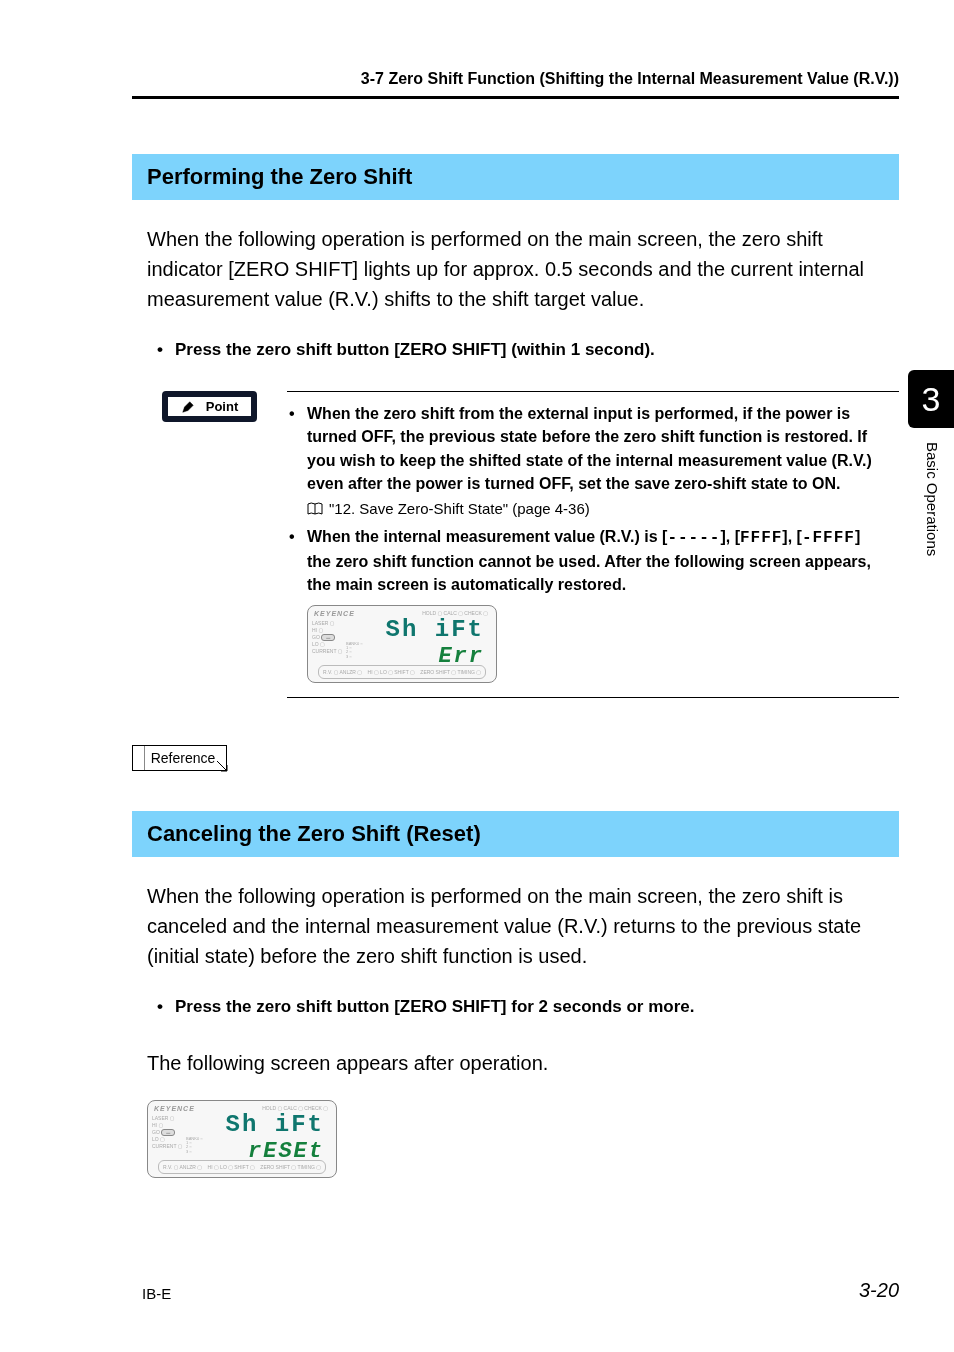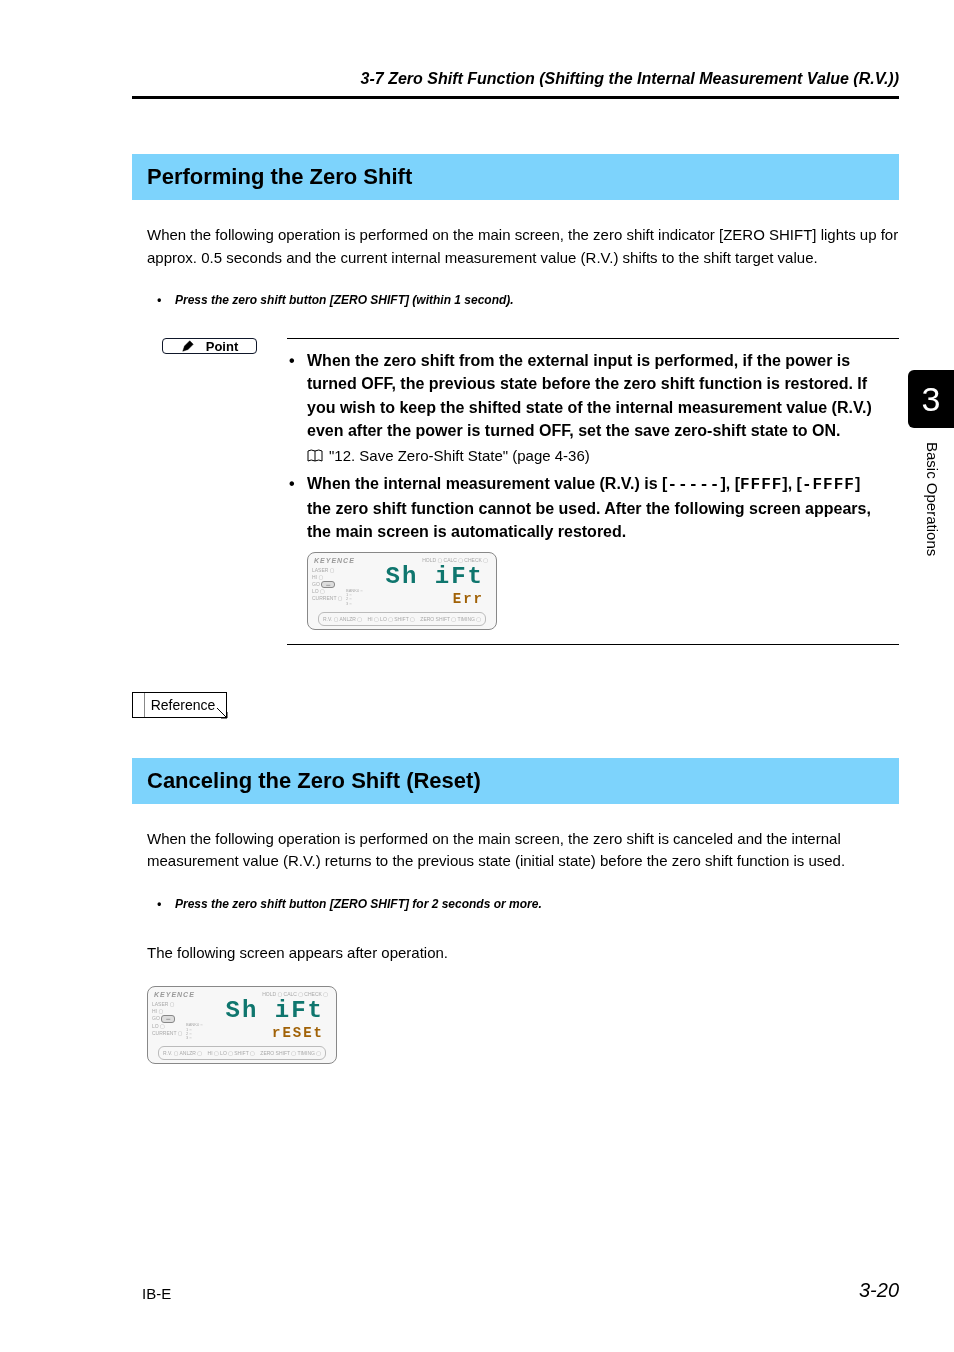--- a/index.html
+++ b/index.html
@@ -10,67 +10,65 @@
     body {
       font-family: Arial, Helvetica, sans-serif;
       background: #fff;
       width: 954px;
       height: 1352px;
       position: relative;
       padding: 70px 55px 50px 132px;
     }
     .header-section {
       text-align: right;
-      font-style: italic;
       font-weight: bold;
       font-size: 16px;
       padding-bottom: 8px;
       border-bottom: 3px solid #000;
       margin-bottom: 55px;
     }
     .section-heading {
       background: #7dd3fc;
       padding: 10px 15px;
       font-size: 22px;
       font-weight: bold;
       margin-bottom: 24px;
     }
     .body-para {
-      font-size: 15px;
+      font-size: 20px;
       line-height: 1.5;
       margin-left: 15px;
       margin-bottom: 22px;
     }
     .bullet-list {
       margin-left: 15px;
       margin-bottom: 28px;
     }
     .bullet-item {
-      font-size: 12px;
+      font-size: 17px;
       font-weight: bold;
       line-height: 1.6;
       padding-left: 28px;
       position: relative;
-      font-style: italic;
     }
     .bullet-item::before {
       content: "•";
       position: absolute;
       left: 10px;
     }
     .point-block {
       display: flex;
       margin-left: 30px;
       margin-bottom: 18px;
     }
     .point-badge {
       flex-shrink: 0;
       width: 95px;
-      height: 16px;
-      border: 1px solid #0f172a;
+      height: 31px;
+      border: 6px solid #0f172a;
       border-radius: 4px;
       display: flex;
       align-items: center;
       justify-content: center;
       font-size: 13px;
       font-weight: bold;
       gap: 11px;
       margin-right: 30px;
     }
     .point-icon {
@@ -172,24 +170,25 @@
       font-size: 24px;
       font-weight: bold;
       letter-spacing: 2px;
       color: #0f766e;
     }
     .device-sub-text {
       position: absolute;
       right: 12px;
       top: 38px;
       font-family: 'Courier New', monospace;
-      font-size: 14px;
+      font-size: 22px;
       font-weight: bold;
       letter-spacing: 2px;
-      color: #a16207;
+      color: #15803d;
+      font-style: italic;
     }
     .device-bottom {
       position: absolute;
       left: 10px;
       right: 10px;
       bottom: 3px;
       border: 1px solid #bbb;
       border-radius: 6px;
       height: 14px;
       display: flex;

